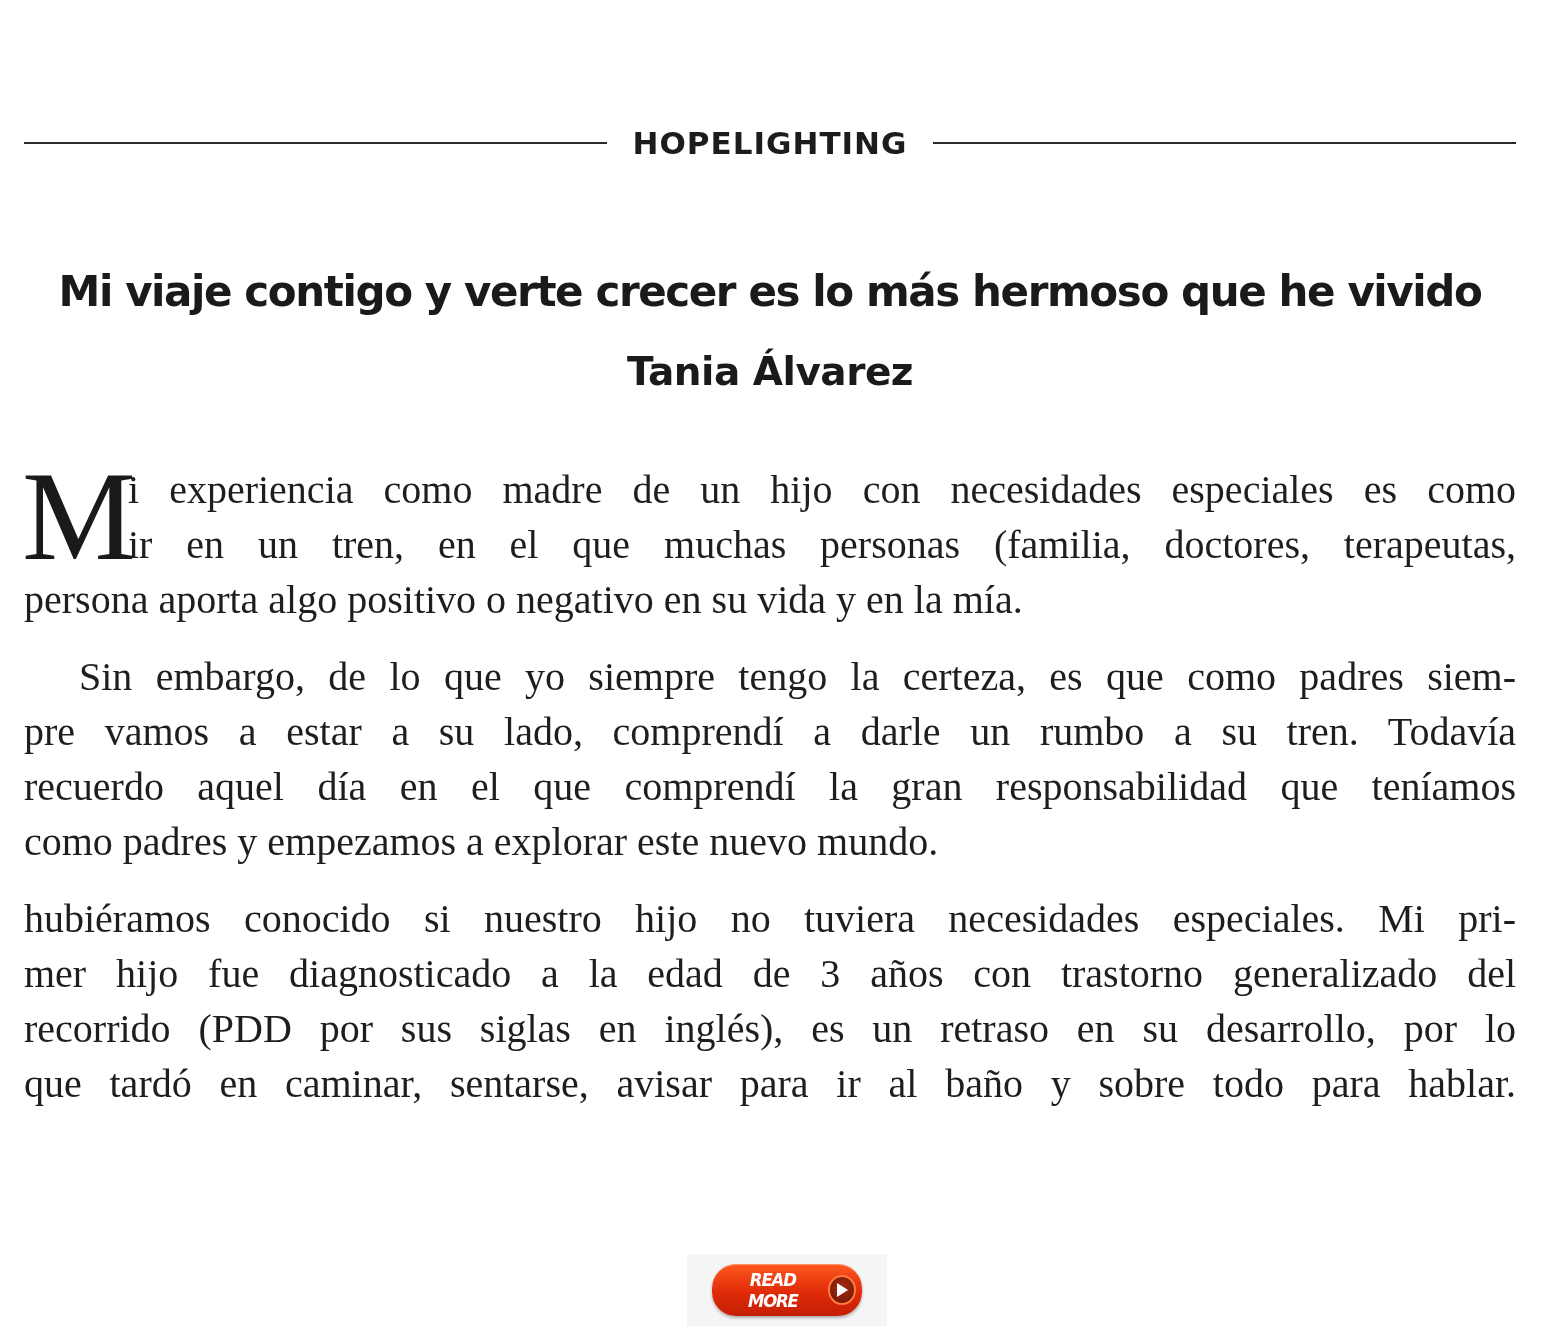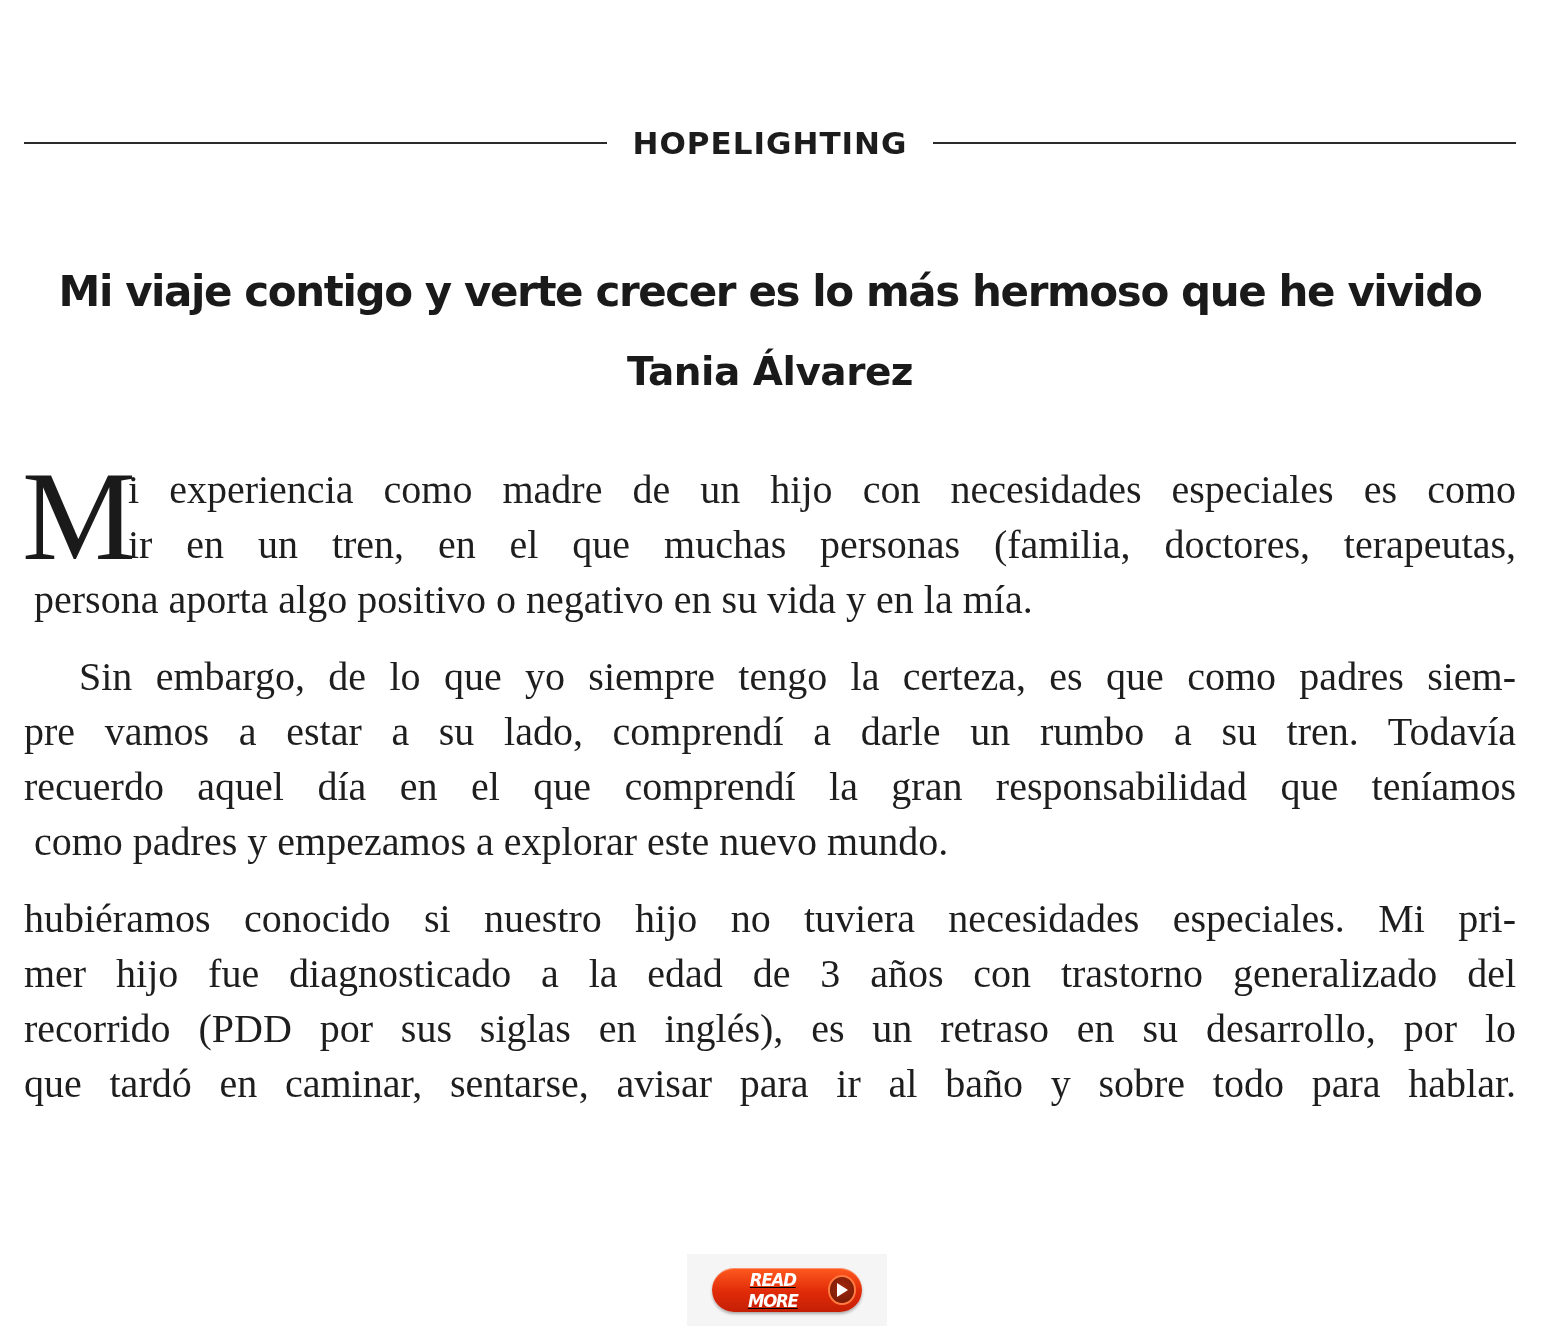--- a/index.html
+++ b/index.html
@@ -28,42 +28,42 @@
     }
 
     .article {
       position: absolute; top: 462px; left: 24px; width: 1492px;
       font-family: "Liberation Serif", serif; font-size: 40px; color: #1e1e1e;
     }
     .line {
       display: block; height: 55px; line-height: 55px; white-space: nowrap;
       text-align: justify; text-align-last: justify;
     }
-    .line.last { text-align-last: left; margin-left: 10px; }
+    .line.last { text-align-last: left; }
     .para { margin-bottom: 22px; }
     .indent { padding-left: 55px; }
 
     .dropcap-wrap { position: relative; }
     .dropcap {
       position: absolute; left: -2px; top: -2px;
       font-family: "Liberation Serif", serif; font-size: 128px; line-height: 112px;
       color: #1a1a1a; font-weight: 400;
     }
     .dropcap-line { padding-left: 104px; }
 
     .read-more-box {
       position: absolute; top: 1254px; left: 687px; width: 200px; height: 72px;
       background: #f5f5f5; display: flex; align-items: center; justify-content: center;
     }
     .read-more-btn {
-      width: 150px; height: 44px; border-radius: 24px;
+      width: 150px; height: 52px; border-radius: 24px;
       background: linear-gradient(#ff5a1f, #e02a08 55%, #c41f05);
       box-shadow: 0 2px 3px rgba(0,0,0,0.3), inset 0 1px 0 rgba(255,255,255,0.35);
       display: flex; align-items: center; justify-content: center; padding-left: 14px;
-      cursor: pointer; border: none; text-decoration: underline;
+      cursor: pointer; border: none;
     }
     .read-more-btn .txt {
       font-family: "DejaVu Sans", sans-serif; font-weight: 700; font-style: italic;
       font-size: 18px; color: #ffffff; letter-spacing: -1.3px;
       transform: scaleX(0.92); transform-origin: left center;
     }
     .read-more-btn .play {
       margin-left: auto; margin-right: 6px; width: 30px; height: 30px; border-radius: 50%;
       background: radial-gradient(circle at 50% 40%, #a32a0e, #6e1604);
       border: 2px solid #ff7a40; display: flex; align-items: center; justify-content: center;

